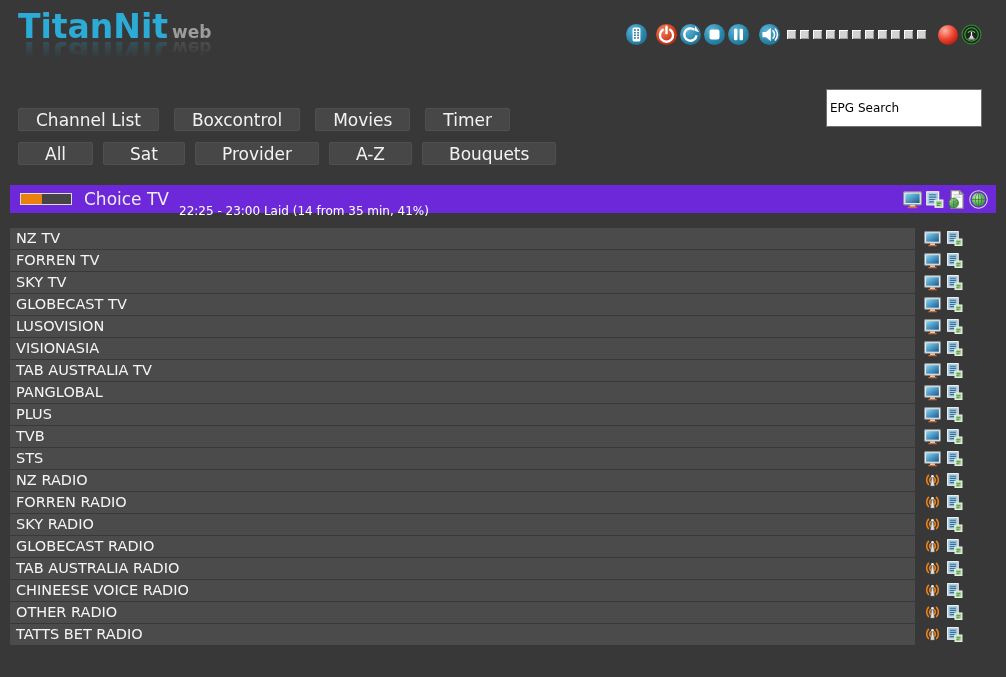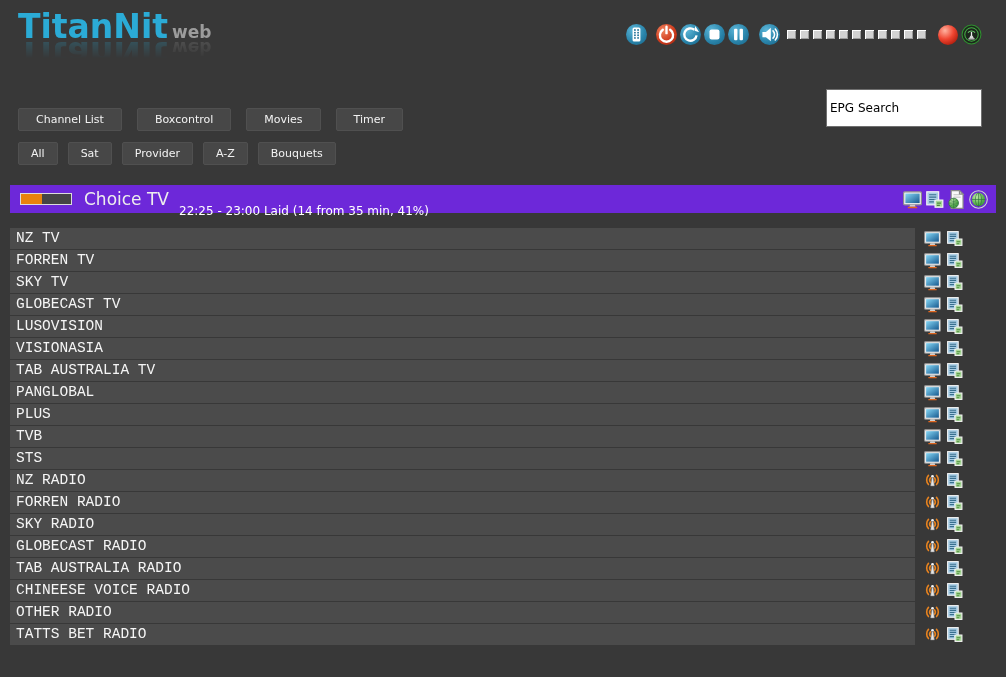--- a/index.html
+++ b/index.html
@@ -37,38 +37,38 @@
 
   
   .epg-search{position:absolute;top:89px;right:24px;width:148px;height:16px;
     background:#fff;color:#000;border:1px solid #6f6f6f;font-size:12px;
     font-family:"DejaVu Sans","Liberation Sans",sans-serif;padding:10px 3px;}
 
   
   .nav1{position:absolute;left:18px;top:108px;display:flex;gap:15px;}
   .nav2{position:absolute;left:18px;top:142px;display:flex;gap:10px;}
   .btn{background:#474747;border:1px solid #505050;border-radius:2px;color:#f2f2f2;
-       font-family:"DejaVu Sans","Liberation Sans",sans-serif;font-size:11px;
+       font-family:"DejaVu Sans","Liberation Sans",sans-serif;font-size:17px;
        height:23px;line-height:20px;cursor:pointer;white-space:nowrap;}
   .btn-main{padding:0 17px;}
-  .btn-filter{padding:0 12px;}
+  .btn-filter{padding:0 26px;}
 
   
   .nowbar{position:absolute;left:10px;right:10px;top:185px;height:28px;background:#6d28d9;
           display:flex;align-items:center;padding:0 8px;box-sizing:border-box;}
   .progress{width:50px;height:10px;border:1px solid #dcdcdc;background:#454545;margin:0 12px 0 2px;flex:none;}
   .progress-fill{height:100%;background:#e8820c;}
   .np-channel{font-size:17px;color:#ededed;margin-right:10px;white-space:nowrap;}
   .np-epg{font-size:12px;color:#fff;white-space:nowrap;position:relative;top:12px;}
   .np-icons{margin-left:auto;display:flex;align-items:center;gap:3px;}
   .icon18{width:19px;height:19px;display:inline-block;cursor:pointer;flex:none;}
 
   
   .chlist{position:absolute;left:10px;top:228px;right:0;}
-  .chrow{display:flex;align-items:center;height:21px;margin-bottom:1px;font-family:Liberation Mono, monospace;}
+  .chrow{display:flex;align-items:center;height:21px;margin-bottom:1px;}
   .chname{flex:0 0 905px;box-sizing:border-box;height:21px;line-height:21px;
           background:#4b4b4b;color:#f5f5f5;font-size:14.5px;padding-left:6px;
           white-space:nowrap;cursor:pointer;}
   .chicons{display:flex;align-items:center;gap:5px;margin-left:9px;}
   .icon16{width:17px;height:17px;display:inline-block;cursor:pointer;flex:none;}
 </style>
 </head>
 <body>
 
 <svg width="0" height="0" style="position:absolute" aria-hidden="true">

